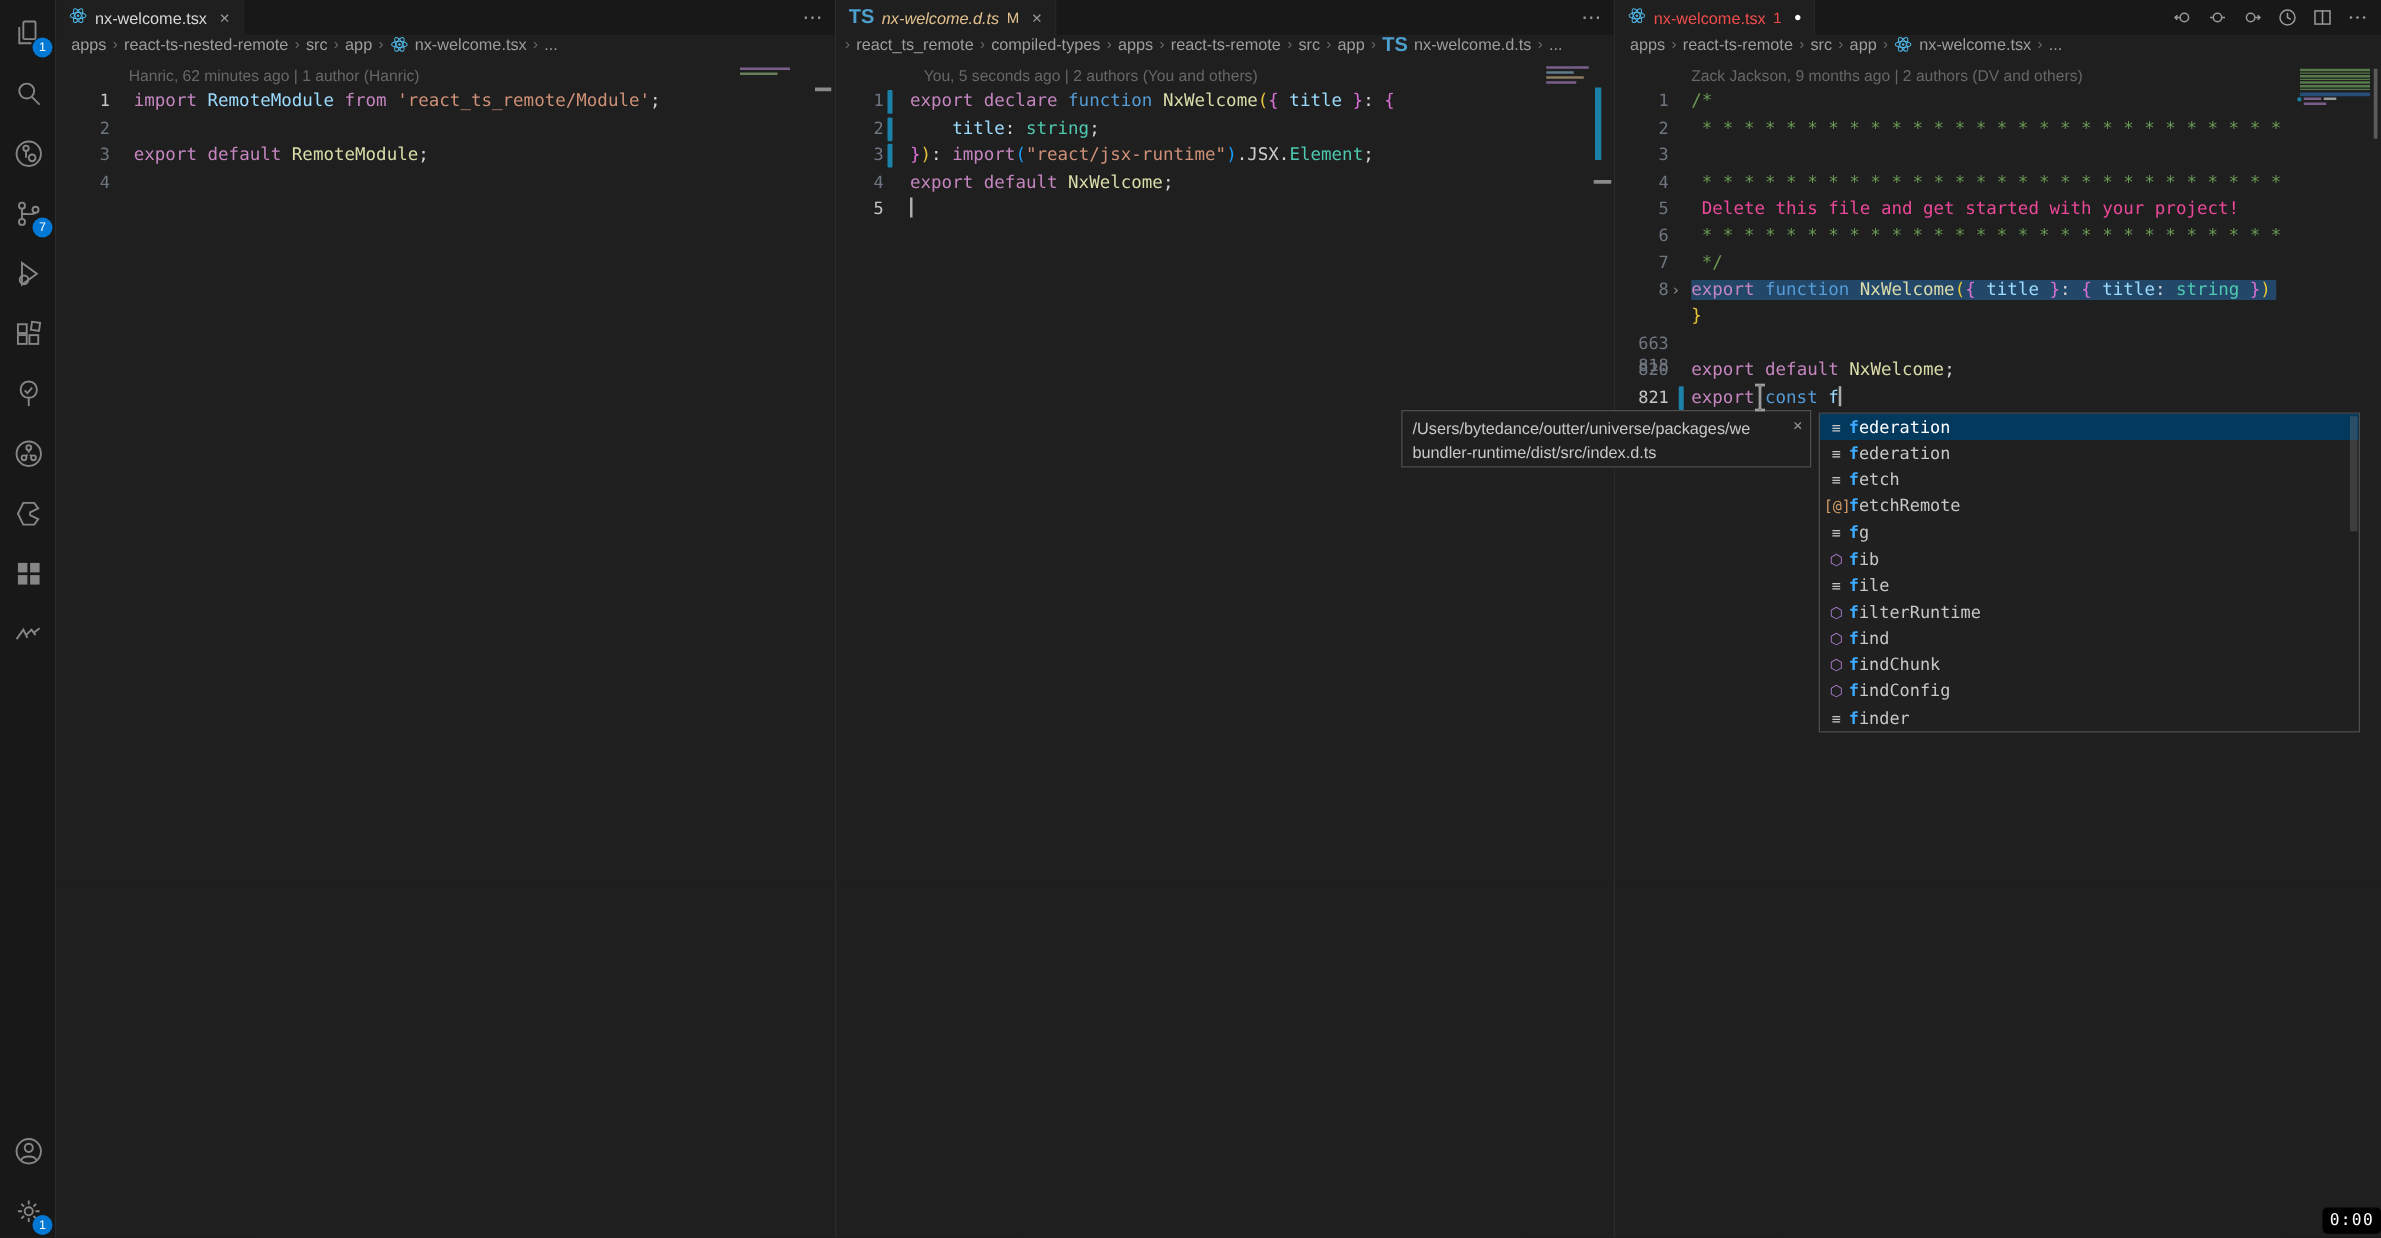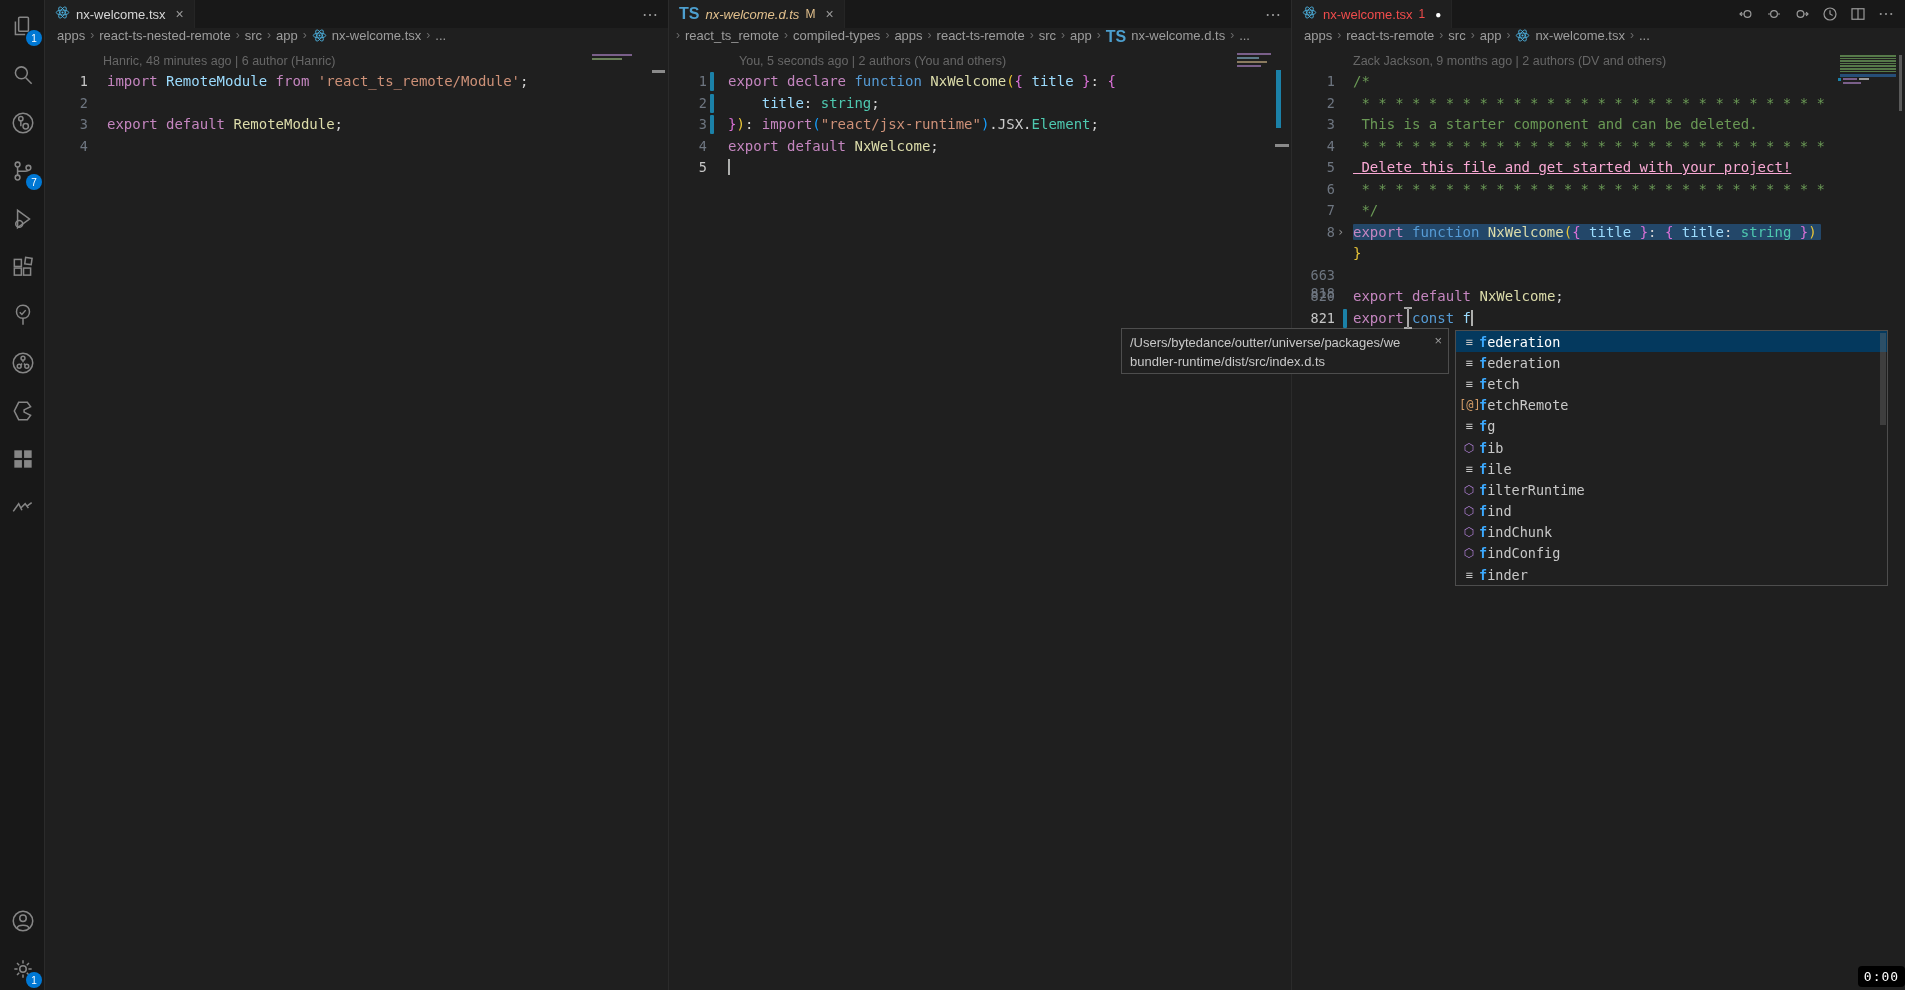--- a/index.html
+++ b/index.html
@@ -205,21 +205,21 @@
         <span class="react-icon"><svg width="15" height="15" viewBox="0 0 24 24" stroke-width="1.3">
             <ellipse cx="12" cy="12" rx="10" ry="4"></ellipse>
             <ellipse cx="12" cy="12" rx="10" ry="4" transform="rotate(60 12 12)"></ellipse>
             <ellipse cx="12" cy="12" rx="10" ry="4" transform="rotate(120 12 12)"></ellipse>
             <circle cx="12" cy="12" r="1.6" fill="#4fb8e8" stroke="none"></circle>
           </svg></span>
         <span style="margin-left:5px">nx-welcome.tsx</span>
         <span class="sep">›</span>
         <span>...</span>
       </div>
-      <div class="blame" style="left: 58px; top: 54px;">Hanric, 48 minutes ago | 6 author (Hanric)</div>
+      <div class="blame" style="left: 58px; top: 54px;">Hanric, 62 minutes ago | 1 author (Hanric)</div>
       <div class="code-area" style="top: 71px;">
         <div class="code-row"><span class="lnum active" style="left: 0px; width: 43px;">1</span><span class="code-text" style="left: 62px;"><span><span style="color: rgb(197, 134, 192);">import</span><span style="color: rgb(156, 220, 254);"> RemoteModule </span><span style="color: rgb(197, 134, 192);">from</span><span style="color: rgb(206, 145, 120);"> 'react_ts_remote/Module'</span><span style="color: rgb(212, 212, 212);">;</span></span></span></div>
         <div class="code-row"><span class="lnum" style="left: 0px; width: 43px;">2</span><span class="code-text" style="left: 62px;"><span></span></span></div>
         <div class="code-row"><span class="lnum" style="left: 0px; width: 43px;">3</span><span class="code-text" style="left: 62px;"><span><span style="color: rgb(197, 134, 192);">export</span><span style="color: rgb(212, 212, 212);"> </span><span style="color: rgb(197, 134, 192);">default</span><span style="color: rgb(220, 220, 170);"> RemoteModule</span><span style="color: rgb(212, 212, 212);">;</span></span></span></div>
         <div class="code-row"><span class="lnum" style="left: 0px; width: 43px;">4</span><span class="code-text" style="left: 62px;"><span></span></span></div>
       </div>
     </div>
   <div class="pane" id="pane1" style="left:669px; width:622px;">
       <div class="tabbar">
         <div class="tab">
@@ -329,23 +329,23 @@
             <circle cx="12" cy="12" r="1.6" fill="#4fb8e8" stroke="none"></circle>
           </svg></span>
         <span style="margin-left:5px">nx-welcome.tsx</span>
         <span class="sep">›</span>
         <span>...</span>
       </div>
       <div class="blame" style="left: 61px; top: 54px;">Zack Jackson, 9 months ago | 2 authors (DV and others)</div>
       <div class="code-area" style="top: 71px;">
         <div class="code-row"><span class="lnum" style="left: 0px; width: 43px;">1</span><span class="code-text" style="left: 61px;"><span><span style="color: rgb(106, 153, 85);">/*</span></span></span></div>
         <div class="code-row"><span class="lnum" style="left: 0px; width: 43px;">2</span><span class="code-text" style="left: 61px;"><span><span style="color: rgb(106, 153, 85);"> * * * * * * * * * * * * * * * * * * * * * * * * * * * *</span></span></span></div>
-        <div class="code-row"><span class="lnum" style="left: 0px; width: 43px;">3</span><span class="code-text" style="left: 61px;"><span><span style="color: rgb(106, 153, 85);"> This is a starter component and can be deleted.</span></span></span></div>
+        <div class="code-row"><span class="lnum" style="left: 0px; width: 43px;">3</span></div>
         <div class="code-row"><span class="lnum" style="left: 0px; width: 43px;">4</span><span class="code-text" style="left: 61px;"><span><span style="color: rgb(106, 153, 85);"> * * * * * * * * * * * * * * * * * * * * * * * * * * * *</span></span></span></div>
-        <div class="code-row"><span class="lnum" style="left: 0px; width: 43px;">5</span><span class="code-text" style="left: 61px;"><span><span style="color: #f9a8d4; text-decoration: underline;"> Delete this file and get started with your project!</span></span></span></div>
+        <div class="code-row"><span class="lnum" style="left: 0px; width: 43px;">5</span><span class="code-text" style="left: 61px;"><span><span style="color: #ec4899;"> Delete this file and get started with your project!</span></span></span></div>
         <div class="code-row"><span class="lnum" style="left: 0px; width: 43px;">6</span><span class="code-text" style="left: 61px;"><span><span style="color: rgb(106, 153, 85);"> * * * * * * * * * * * * * * * * * * * * * * * * * * * *</span></span></span></div>
         <div class="code-row"><span class="lnum" style="left: 0px; width: 43px;">7</span><span class="code-text" style="left: 61px;"><span><span style="color: rgb(106, 153, 85);"> */</span></span></span></div>
         <div class="code-row"><span class="lnum" style="left: 0px; width: 43px;">8</span><span class="fold-arrow" style="left: 45px;">›</span><span class="code-text" style="left: 61px;"><span class="hl"><span style="color: rgb(197, 134, 192);">export</span><span style="color: rgb(86, 156, 214);"> function</span><span style="color: rgb(220, 220, 170);"> NxWelcome</span><span style="color: rgb(232, 197, 56);">(</span><span style="color: rgb(218, 112, 214);">{</span><span style="color: rgb(156, 220, 254);"> title </span><span style="color: rgb(218, 112, 214);">}</span><span style="color: rgb(212, 212, 212);">:</span><span style="color: rgb(212, 212, 212);"> </span><span style="color: rgb(218, 112, 214);">{</span><span style="color: rgb(156, 220, 254);"> title</span><span style="color: rgb(212, 212, 212);">:</span><span style="color: rgb(78, 201, 176);"> string</span><span style="color: rgb(212, 212, 212);"> </span><span style="color: rgb(218, 112, 214);">}</span><span style="color: rgb(232, 197, 56);">)</span></span></span></div>
         <div class="code-row"><span class="lnum" style="left: 0px; width: 43px; margin-top: 40px;">818</span><span class="code-text" style="left: 61px;"><span><span style="color: rgb(232, 197, 56);">}</span></span></span></div>
         <div class="code-row"><span class="lnum" style="left: 0px; width: 43px;">663</span><span class="code-text" style="left: 61px;"><span></span></span></div>
         <div class="code-row"><span class="lnum" style="left: 0px; width: 43px;">820</span><span class="code-text" style="left: 61px;"><span><span style="color: rgb(197, 134, 192);">export</span><span style="color: rgb(212, 212, 212);"> </span><span style="color: rgb(197, 134, 192);">default</span><span style="color: rgb(220, 220, 170);"> NxWelcome</span><span style="color: rgb(212, 212, 212);">;</span></span></span></div>
         <div class="code-row"><span class="lnum active" style="left: 0px; width: 43px;">821</span><span class="gutter-mark" style="left: 51px;"></span><span class="code-text" style="left: 61px;"><span><span style="color: rgb(197, 134, 192);">export</span><span style="color: rgb(86, 156, 214);"> const</span><span style="color: rgb(156, 220, 254);"> f</span><span class="caret"></span></span></span></div>
       </div>
     </div>
 

